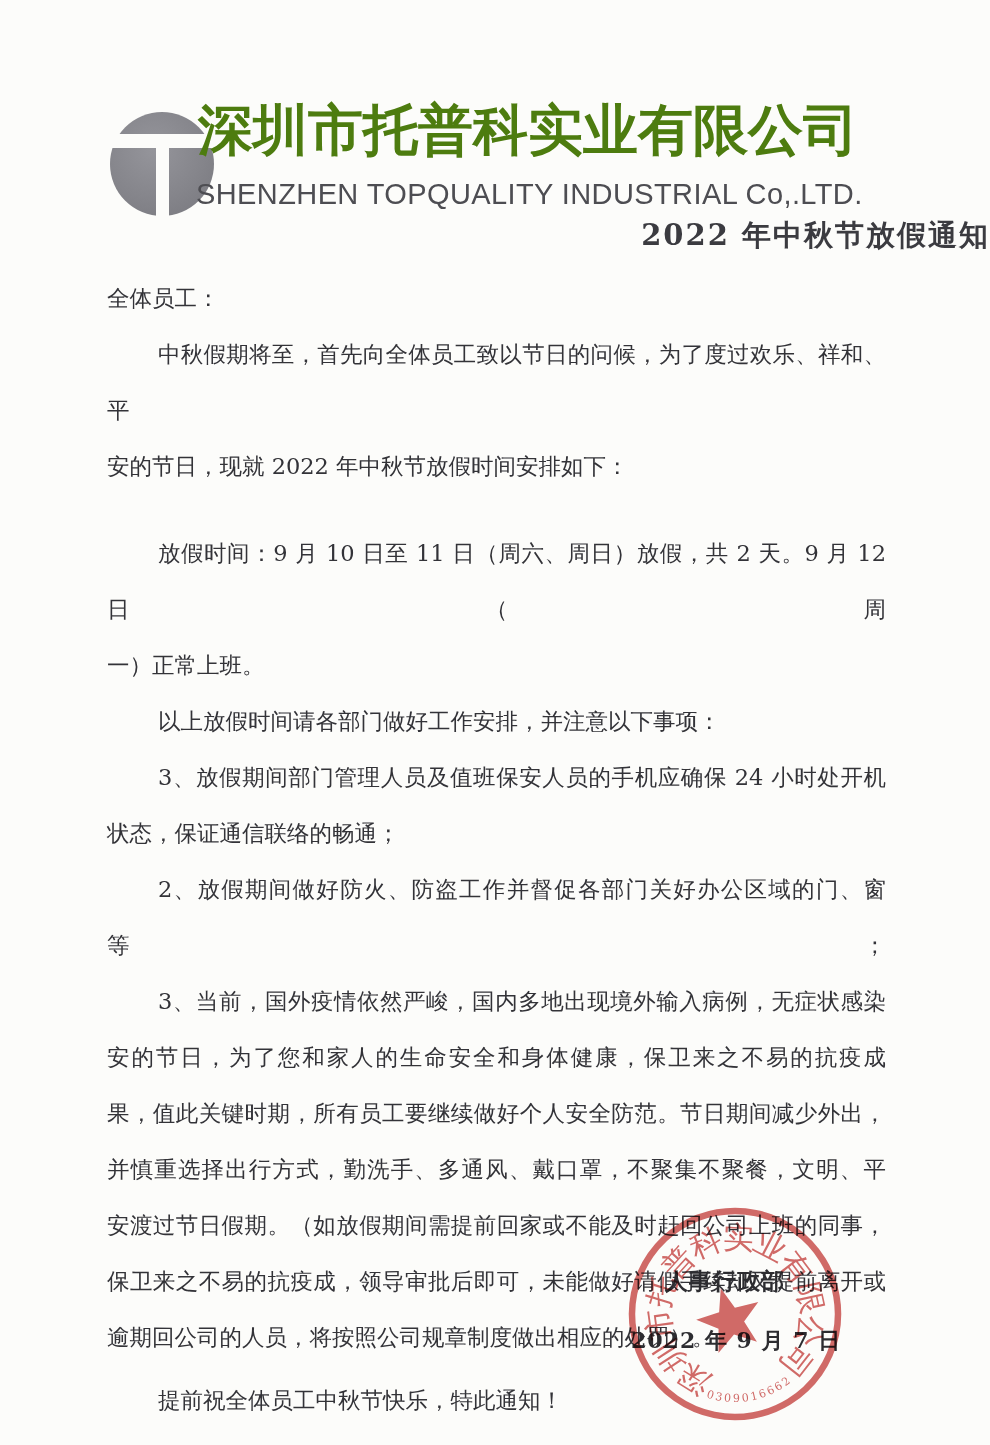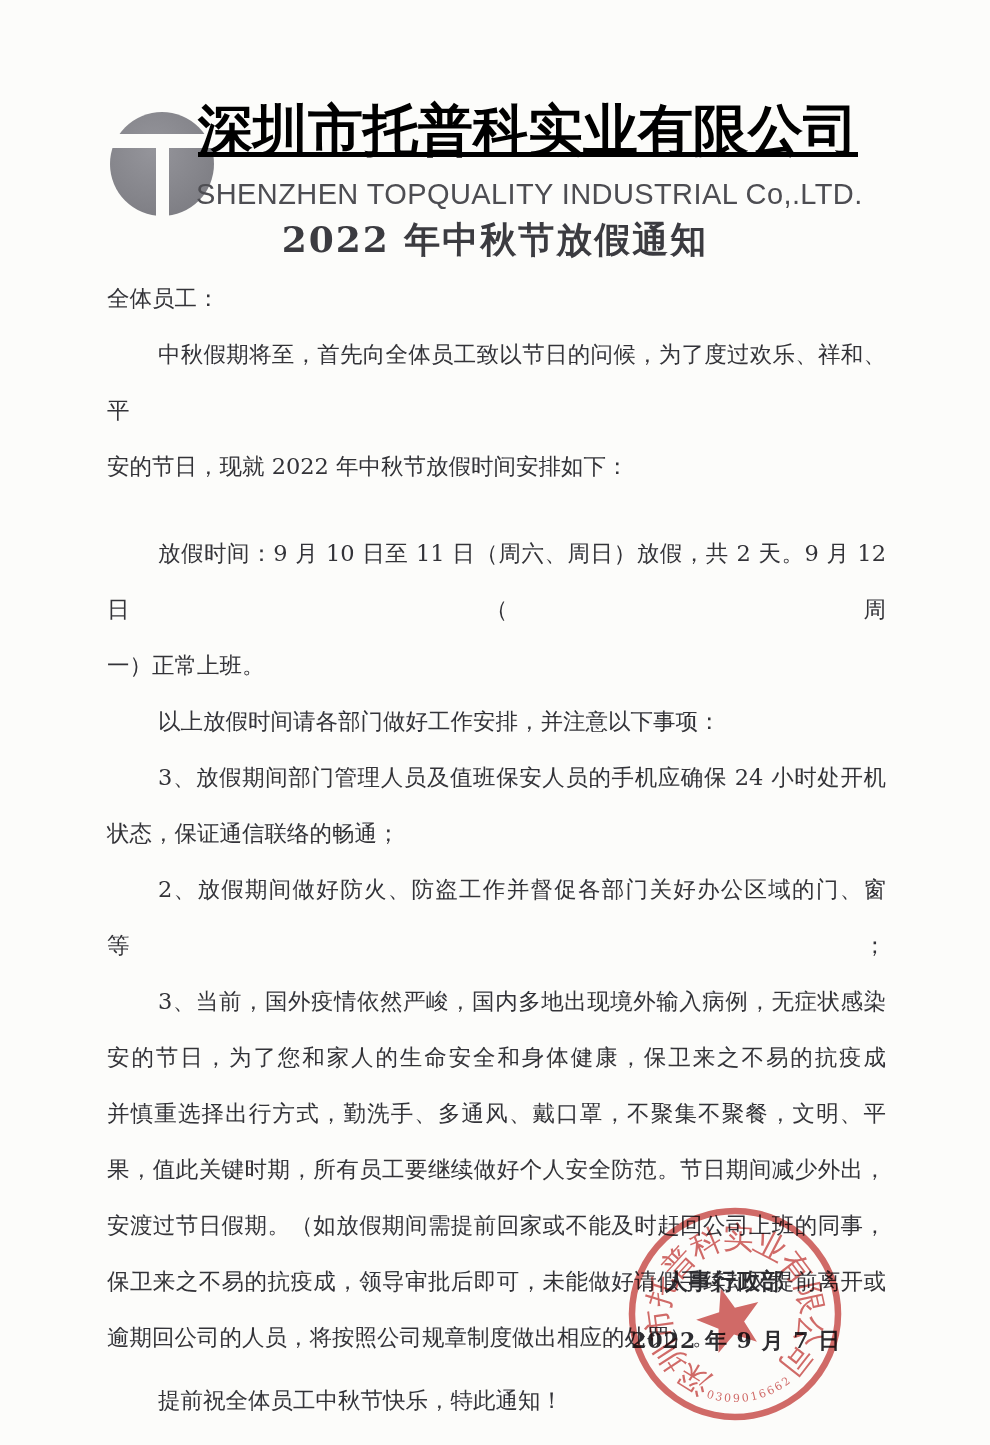--- a/index.html
+++ b/index.html
@@ -15,31 +15,31 @@
   
   .logo{position:absolute;left:110px;top:112px;width:104px;height:104px;}
   .logo-disc{position:absolute;inset:0;border-radius:50%;
     background:radial-gradient(circle at 42% 36%, #95959b 0%, #85858b 55%, #77777d 100%);}
   .logo-hbar{position:absolute;left:-3px;right:-3px;top:22px;height:14px;background:var(--paper,#fcfcfa);}
   .logo-vbar{position:absolute;left:46px;top:22px;width:13px;height:84px;background:var(--paper,#fcfcfa);}
 
   .company-cn{
     position:absolute;left:198px;top:98px;width:662px;
     font-size:55px;line-height:1.15;font-weight:bold;
-    color:#000000;white-space:nowrap;letter-spacing:0px;
-    display:flex;justify-content:space-between;text-decoration:underline;
+    color:#4d7c0f;white-space:nowrap;letter-spacing:0px;
+    display:flex;justify-content:space-between;
   }
   .company-en{
     position:absolute;left:196px;top:178px;width:660px;
     font-family:"Liberation Sans", sans-serif;
     font-size:29px;color:#4d4d52;letter-spacing:0.4px;white-space:nowrap;
   }
   .doc-title{
-    position:absolute;left:0;top:216px;width:990px;text-align:center;
-    font-size:36px;font-weight:bold;color:#3b3b40;letter-spacing:2px;
+    position:absolute;left:0;top:216px;width:990px;text-align:right;
+    font-size:29px;font-weight:bold;color:#3b3b40;letter-spacing:2px;
   }
 
   
   .body-text{
     position:absolute;left:107px;top:270px;width:779px;
     font-size:22.5px;color:#333338;
   }
   .line{line-height:56px;text-align:left;}
   .line.j{text-align:justify;text-align-last:justify;text-justify:inter-character;}
   .line.ind{text-indent:51px;}
@@ -81,22 +81,22 @@
       <div class="line ind j">中秋假期将至，首先向全体员工致以节日的问候，为了度过欢乐、祥和、平</div>
       <div class="line">安的节日，现就 2022 年中秋节放假时间安排如下：</div>
       <div class="line ind j" style="margin-top: 31px;">放假时间：9 月 10 日至 11 日（周六、周日）放假，共 2 天。9 月 12 日（周</div>
       <div class="line">一）正常上班。</div>
       <div class="line ind">以上放假时间请各部门做好工作安排，并注意以下事项：</div>
       <div class="line ind j">3、放假期间部门管理人员及值班保安人员的手机应确保 24 小时处开机</div>
       <div class="line">状态，保证通信联络的畅通；</div>
       <div class="line ind j">2、放假期间做好防火、防盗工作并督促各部门关好办公区域的门、窗等；</div>
       <div class="line ind j">3、当前，国外疫情依然严峻，国内多地出现境外输入病例，无症状感染</div>
       <div class="line j">安的节日，为了您和家人的生命安全和身体健康，保卫来之不易的抗疫成</div>
+      <div class="line j">果，值此关键时期，所有员工要继续做好个人安全防范。节日期间减少外出，</div>
       <div class="line j">并慎重选择出行方式，勤洗手、多通风、戴口罩，不聚集不聚餐，文明、平</div>
-      <div class="line j">果，值此关键时期，所有员工要继续做好个人安全防范。节日期间减少外出，</div>
       <div class="line j">安渡过节日假期。（如放假期间需提前回家或不能及时赶回公司上班的同事，</div>
       <div class="line j">保卫来之不易的抗疫成，领导审批后即可，未能做好请假手续却又提前离开或</div>
       <div class="line">逾期回公司的人员，将按照公司规章制度做出相应的处罚）。</div>
       <div class="line ind" style="margin-top: 7px;">提前祝全体员工中秋节快乐，特此通知！</div>
     </div>
 
   <div class="sign-dept">人事行政部</div>
 
   <div class="sign-date">2022 年 9 月 7 日</div>
 

